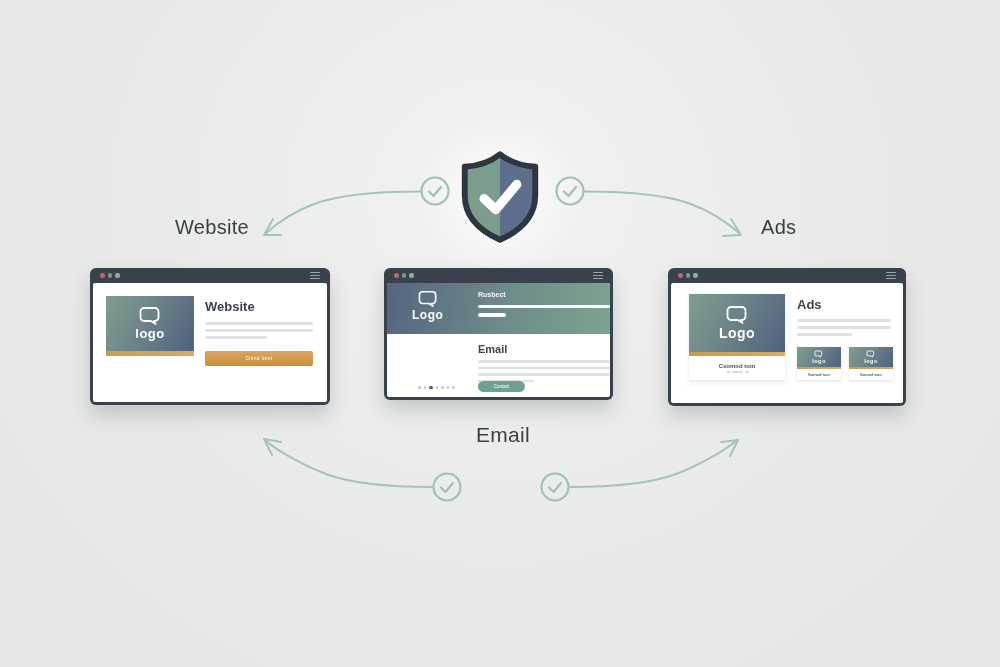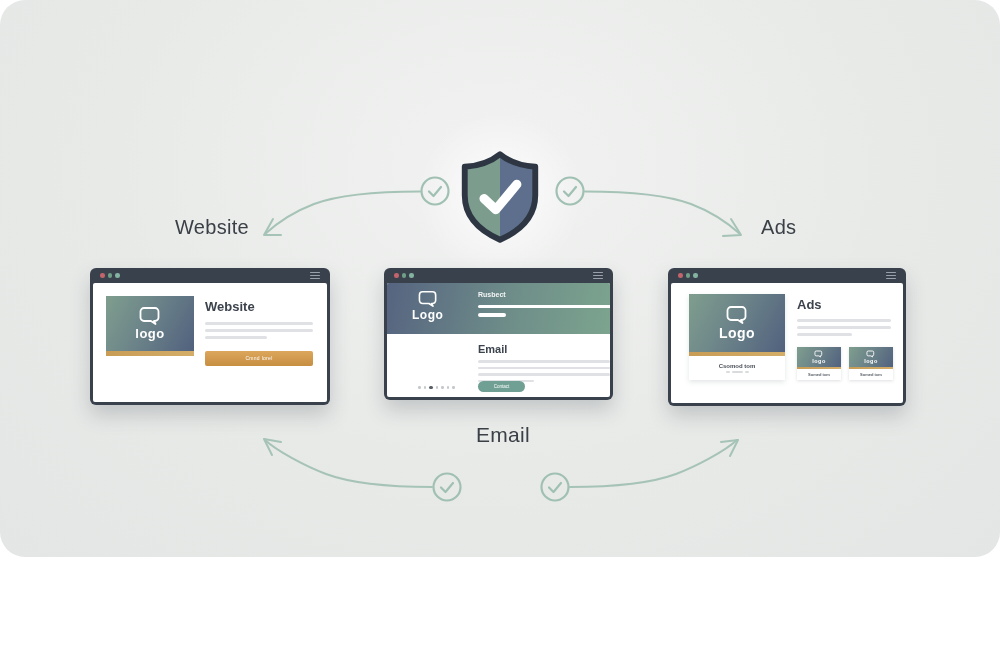--- a/index.html
+++ b/index.html
@@ -1,21 +1,20 @@
 <!DOCTYPE html>
 <html><head>
 <meta charset="utf-8">
 <style>
   * { margin:0; padding:0; box-sizing:border-box; }
   html,body { width:1000px; height:667px; }
   body { font-family:"Liberation Sans", sans-serif; }
   .canvas {
-    position:relative; width:1000px; height:557px; overflow:hidden;
+    position:relative; width:1000px; height:667px; overflow:hidden;
     background: radial-gradient(ellipse at 50% 30%, #f1f2f1 0%, #e8eae8 55%, #e4e6e5 100%);
-    border-radius: 25px;
   }
   .glow {
     position:absolute; left:414px; top:110px; width:172px; height:172px;
     background: radial-gradient(circle, rgba(255,255,255,0.85) 0%, rgba(255,255,255,0) 68%);
     pointer-events:none;
   }
   .overlay { position:absolute; left:0; top:0; }
 
   .channel-label { position:absolute; color:#3b4047; letter-spacing:0.3px; }
   .label-website { left:175px; top:216px; font-size:20px; }

